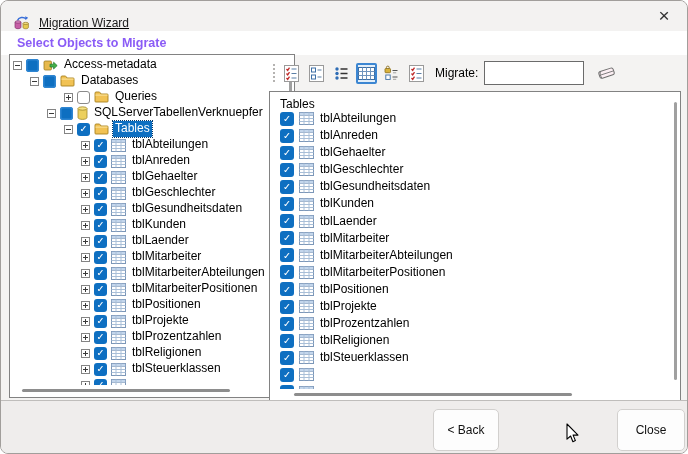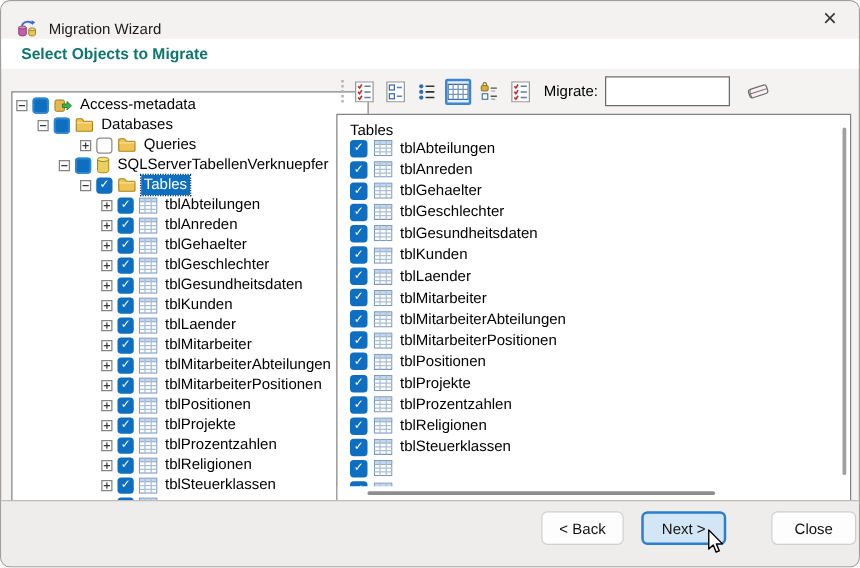--- a/index.html
+++ b/index.html
@@ -1,28 +1,28 @@
 <!DOCTYPE html>
 <html><head>
 <meta charset="utf-8">
 <style>
   html,body{margin:0;padding:0;}
   body{width:688px;height:454px;position:relative;font-family:"Liberation Sans","DejaVu Sans",sans-serif;background:#fff;}
   .dialog{position:absolute;inset:0;border:1px solid #a19e9b;border-radius:8px;background:#f4f3f2;box-sizing:border-box;overflow:hidden;}
   
-  .titlebar{position:absolute;top:0;left:0;right:0;height:43px;background:#f3f2f1;display:flex;align-items:center;padding-left:12px;box-sizing:border-box;}
+  .titlebar{position:absolute;top:0;left:0;right:0;height:43px;background:#f3f2f1;display:flex;align-items:center;padding-left:12px;box-sizing:border-box;text-decoration:underline;}
   .app-icon{width:18px;height:16px;flex:none;}
   .title{font-size:12px;color:#1b1b1b;margin-left:8px;}
   .close-btn{position:absolute;right:0;top:0;width:46px;height:30px;display:flex;align-items:center;justify-content:center;font-size:19px;font-weight:300;color:#333;cursor:default;}
   
   .header-band{position:absolute;top:30px;left:0;right:0;height:24px;background:#fff;}
-  .header-title{position:absolute;left:16px;top:5px;font-size:12.5px;font-weight:bold;color:#0f766e;}
+  .header-title{position:absolute;left:16px;top:5px;font-size:12.5px;font-weight:bold;color:#8b5cf6;}
   
   .panel{position:absolute;background:#fff;border:1px solid #828282;box-sizing:border-box;overflow:hidden;}
-  .panel-left{left:8px;top:72px;width:286px;height:344px;}
+  .panel-left{left:8px;top:53px;width:286px;height:344px;}
   .panel-right{left:268px;top:90px;width:412px;height:311px;}
   .tree{position:absolute;inset:0;padding-top:2px;}
   .trow{height:16px;display:flex;align-items:center;white-space:nowrap;}
   .expander{width:9px;height:9px;background:#fff;border:1px solid #848484;position:relative;flex:none;margin-right:4px;box-sizing:border-box;}
   .expander::before{content:"";position:absolute;left:1px;top:3px;width:5px;height:1px;background:#3a3a3a;}
   .expander.plus::after{content:"";position:absolute;left:3px;top:1px;width:1px;height:5px;background:#3a3a3a;}
   .cb{width:13px;height:13px;border-radius:3px;flex:none;margin-right:4px;display:flex;align-items:center;justify-content:center;box-sizing:border-box;font-family:"DejaVu Sans",sans-serif;}
   .cb.checked{background:#0e6fc1;}
   .cb.checked::after{content:"✓";color:#fff;font-size:9.5px;font-weight:bold;line-height:1;}
   .cb.mixed{background:#0e6fc1;box-shadow:inset 0 0 0 1.5px #2f86d2;}
@@ -40,21 +40,21 @@
   
   .toolbar{position:absolute;left:268px;top:59px;right:6px;height:26px;display:flex;align-items:center;}
   .grip{width:0;height:18px;border-left:2px dotted #b5b3b1;margin:0 6px 0 4px;flex:none;}
   .tbtn{width:21px;height:21px;display:flex;align-items:center;justify-content:center;border:1px solid transparent;border-radius:2px;margin-right:4px;flex:none;box-sizing:border-box;}
   .tbtn.sel{border:2px solid #3c86d2;background:#e2eef9;}
   .filter-label{font-size:12px;margin-left:4px;}
   .filter-input{width:100px;height:24px;border:1px solid #6b6b6b;margin-left:6px;font-size:12px;padding:2px 5px;box-sizing:border-box;background:#fff;border-radius:0;outline:none;font-family:inherit;}
   .eraser{margin-left:12px;display:flex;align-items:center;}
   
   .footer{position:absolute;left:0;right:0;bottom:0;height:52px;background:#efedec;border-top:1px solid #bfbdbb;}
-  .btn{position:absolute;top:8px;height:27px;background:#fdfdfd;border:1px solid #d2d0ce;border-radius:5px;font-size:12px;color:#111;display:flex;align-items:center;justify-content:center;box-sizing:border-box;font-family:inherit;}
+  .btn{position:absolute;top:8px;height:42px;background:#fdfdfd;border:1px solid #d2d0ce;border-radius:5px;font-size:12px;color:#111;display:flex;align-items:center;justify-content:center;box-sizing:border-box;font-family:inherit;}
   .btn-back{left:432px;width:66px;}
   .btn-next{left:512px;width:68px;background:#d3e6f6;border:2px solid #2a7fce;}
   .btn-close2{left:616px;width:68px;}
   .cursor{position:absolute;left:566px;top:423px;z-index:50;}
 </style>
 </head>
 <body>
 
 <div class="dialog">
 
@@ -586,21 +586,20 @@
   </div>
       </div>
     <div class="bottom-mask">
       <div class="hthumb" style="left:24px;width:278px;"></div>
     </div>
     <div class="vthumb" style="right:3px;top:10px;height:278px;"></div>
   </div>
 
   <div class="footer">
     <button class="btn btn-back">&lt; Back</button>
-    <button class="btn btn-next">Next &gt;</button>
     <button class="btn btn-close2">Close</button>
   </div>
 
 </div>
 
 <span class="cursor">
   <svg width="14" height="21" viewBox="0 0 14 21">
     <path d="M1 1 L1 16.2 L4.6 13 L6.9 18.7 L9.4 17.6 L7.1 12.1 L12 12.1 Z" fill="#fff" stroke="#000" stroke-width="1.1" stroke-linejoin="round"></path>
   </svg>
 </span>

